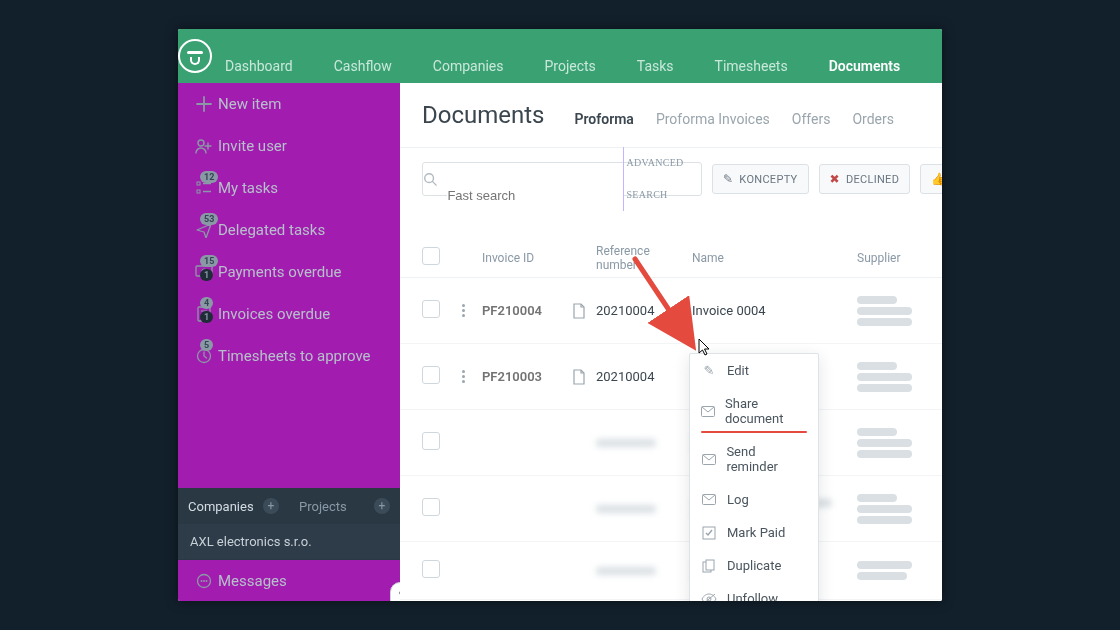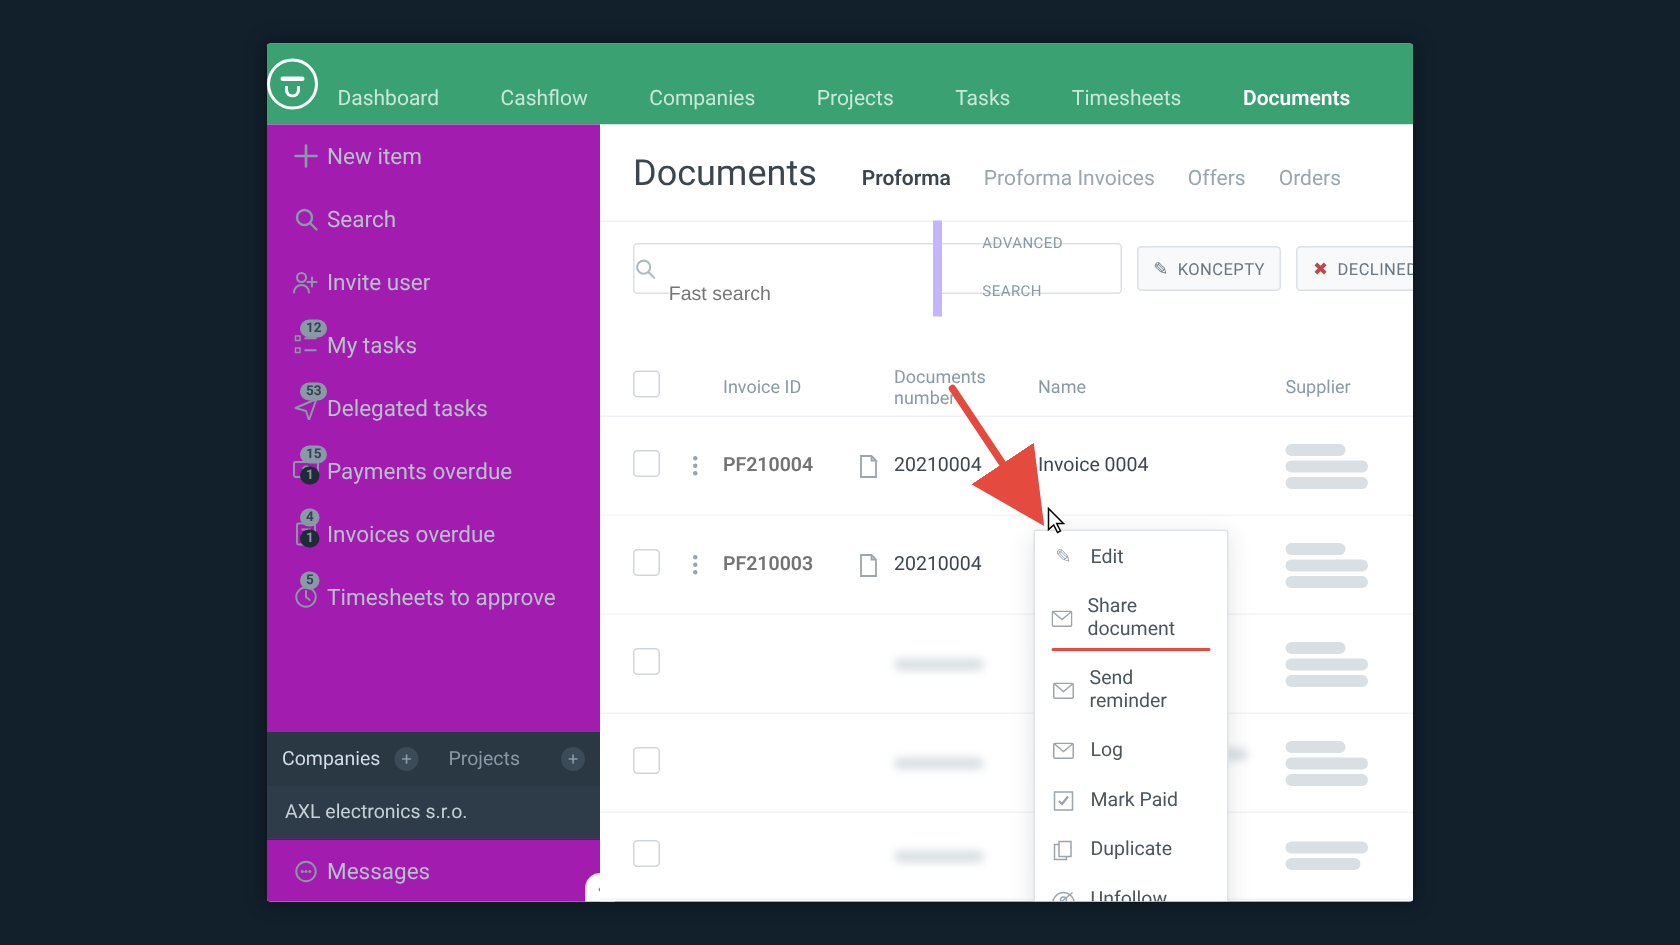--- a/index.html
+++ b/index.html
@@ -32,21 +32,21 @@
   .main { flex:1; background:#fff; position:relative; overflow:hidden;}
   .main-header { display:flex; align-items:flex-end; padding:18px 22px; border-bottom:1px solid #eef1f3; }
   .page-title { font-size:24px; color:#3b464f; font-weight:400; margin-right:30px; }
   .doc-tabs { display:flex; gap:22px; font-size:14px; color:#9aa5ad; }
   .doc-tab { cursor:pointer; padding-bottom:2px; }
   .doc-tab.active { color:#3b464f; font-weight:600; }
   .filters { display:flex; align-items:center; padding:14px 22px; gap:10px; }
   .search-box { flex:0 0 280px; display:flex; align-items:center; border:1px solid #dbe1e5; border-radius:3px; height:34px; }
   .search-box .sicon { width:34px; text-align:center; color:#b0bac1; }
   .search-box input { flex:1; border:none; outline:none; font-size:13px; color:#6b7680;margin-top:32px; }
-  .adv { font-size:10px; letter-spacing:.3px; color:#8a99a6; border-left:6px solid #c4b5fd; padding:0 27px; line-height:32px; cursor:pointer; }
+  .adv { font-size:10px; letter-spacing:.3px; color:#8a99a6; border-left:1px solid #c4b5fd; padding:0 2px; line-height:32px; cursor:pointer;font-family:Liberation Serif, serif; }
   .chip { display:flex; align-items:center; gap:6px; height:30px; padding:0 10px; border:1px solid #dbe1e5; background:#f7f9fa; border-radius:3px; font-size:11px; color:#6b7680; letter-spacing:.3px; cursor:pointer; }
   .chip .ci { font-size:12px; }
   .chip.dec .ci { color:#c04848; }
   .chip.acc .ci { color:#d6a24a; }
   .chip.dra .ci { color:#6b7680; }
   .table { width:100%;margin-top:28px; }
   .thead { display:flex; align-items:center; padding:0 22px; height:40px; color:#8a99a6; font-size:12px; border-bottom:1px solid #eef1f3; }
   .col-cb { width:34px; }
   .col-menu { width:26px; }
   .col-id { width:90px; font-weight:600; color:#737373; }
@@ -97,29 +97,20 @@
       <div class="side-item">
         <span class="side-icon">
             <svg width="16" height="16" viewBox="0 0 16 16">
               <path d="M8 1v14M1 8h14" stroke="#8a99a6" stroke-width="1.8" stroke-linecap="round"></path>
             </svg>
           </span>
         <span class="side-label">New item</span>
       </div>
       <div class="side-item">
         <span class="side-icon">
-            <svg width="16" height="16" viewBox="0 0 16 16">
-              <circle cx="7" cy="7" r="5" stroke="#8a99a6" stroke-width="1.6" fill="none"></circle>
-              <path d="M11 11l4 4" stroke="#8a99a6" stroke-width="1.6" stroke-linecap="round"></path>
-            </svg>
-          </span>
-        <span class="side-label">Search</span>
-      </div>
-      <div class="side-item">
-        <span class="side-icon">
             <svg width="18" height="16" viewBox="0 0 18 16">
               <circle cx="6" cy="5" r="3" stroke="#8a99a6" stroke-width="1.4" fill="none"></circle>
               <path d="M1 15c0-3 2.5-5 5-5s5 2 5 5M13 5v6M10 8h6" stroke="#8a99a6" stroke-width="1.4" fill="none" stroke-linecap="round"></path>
             </svg>
           </span>
         <span class="side-label">Invite user</span>
       </div>
 
       <div class="side-item">
         <span class="side-icon">
@@ -237,21 +228,21 @@
             <span class="ci">👍</span>
           </div>
       </div>
 
       <div class="table">
         <div class="thead">
           <div class="col-cb"><span class="cb"></span></div>
           <div class="col-menu"></div>
           <div class="col-id">Invoice ID</div>
           <div class="col-pdf"></div>
-          <div class="col-ref">Documents number</div>
+          <div class="col-ref">Reference number</div>
           <div class="col-name">Name</div>
           <div class="col-sup">Supplier</div>
         </div>
 
         <div class="trow">
           <div class="col-cb"><span class="cb"></span></div>
           <div class="col-menu">
               <div class="dots">
                 <span></span>
                 <span></span>

